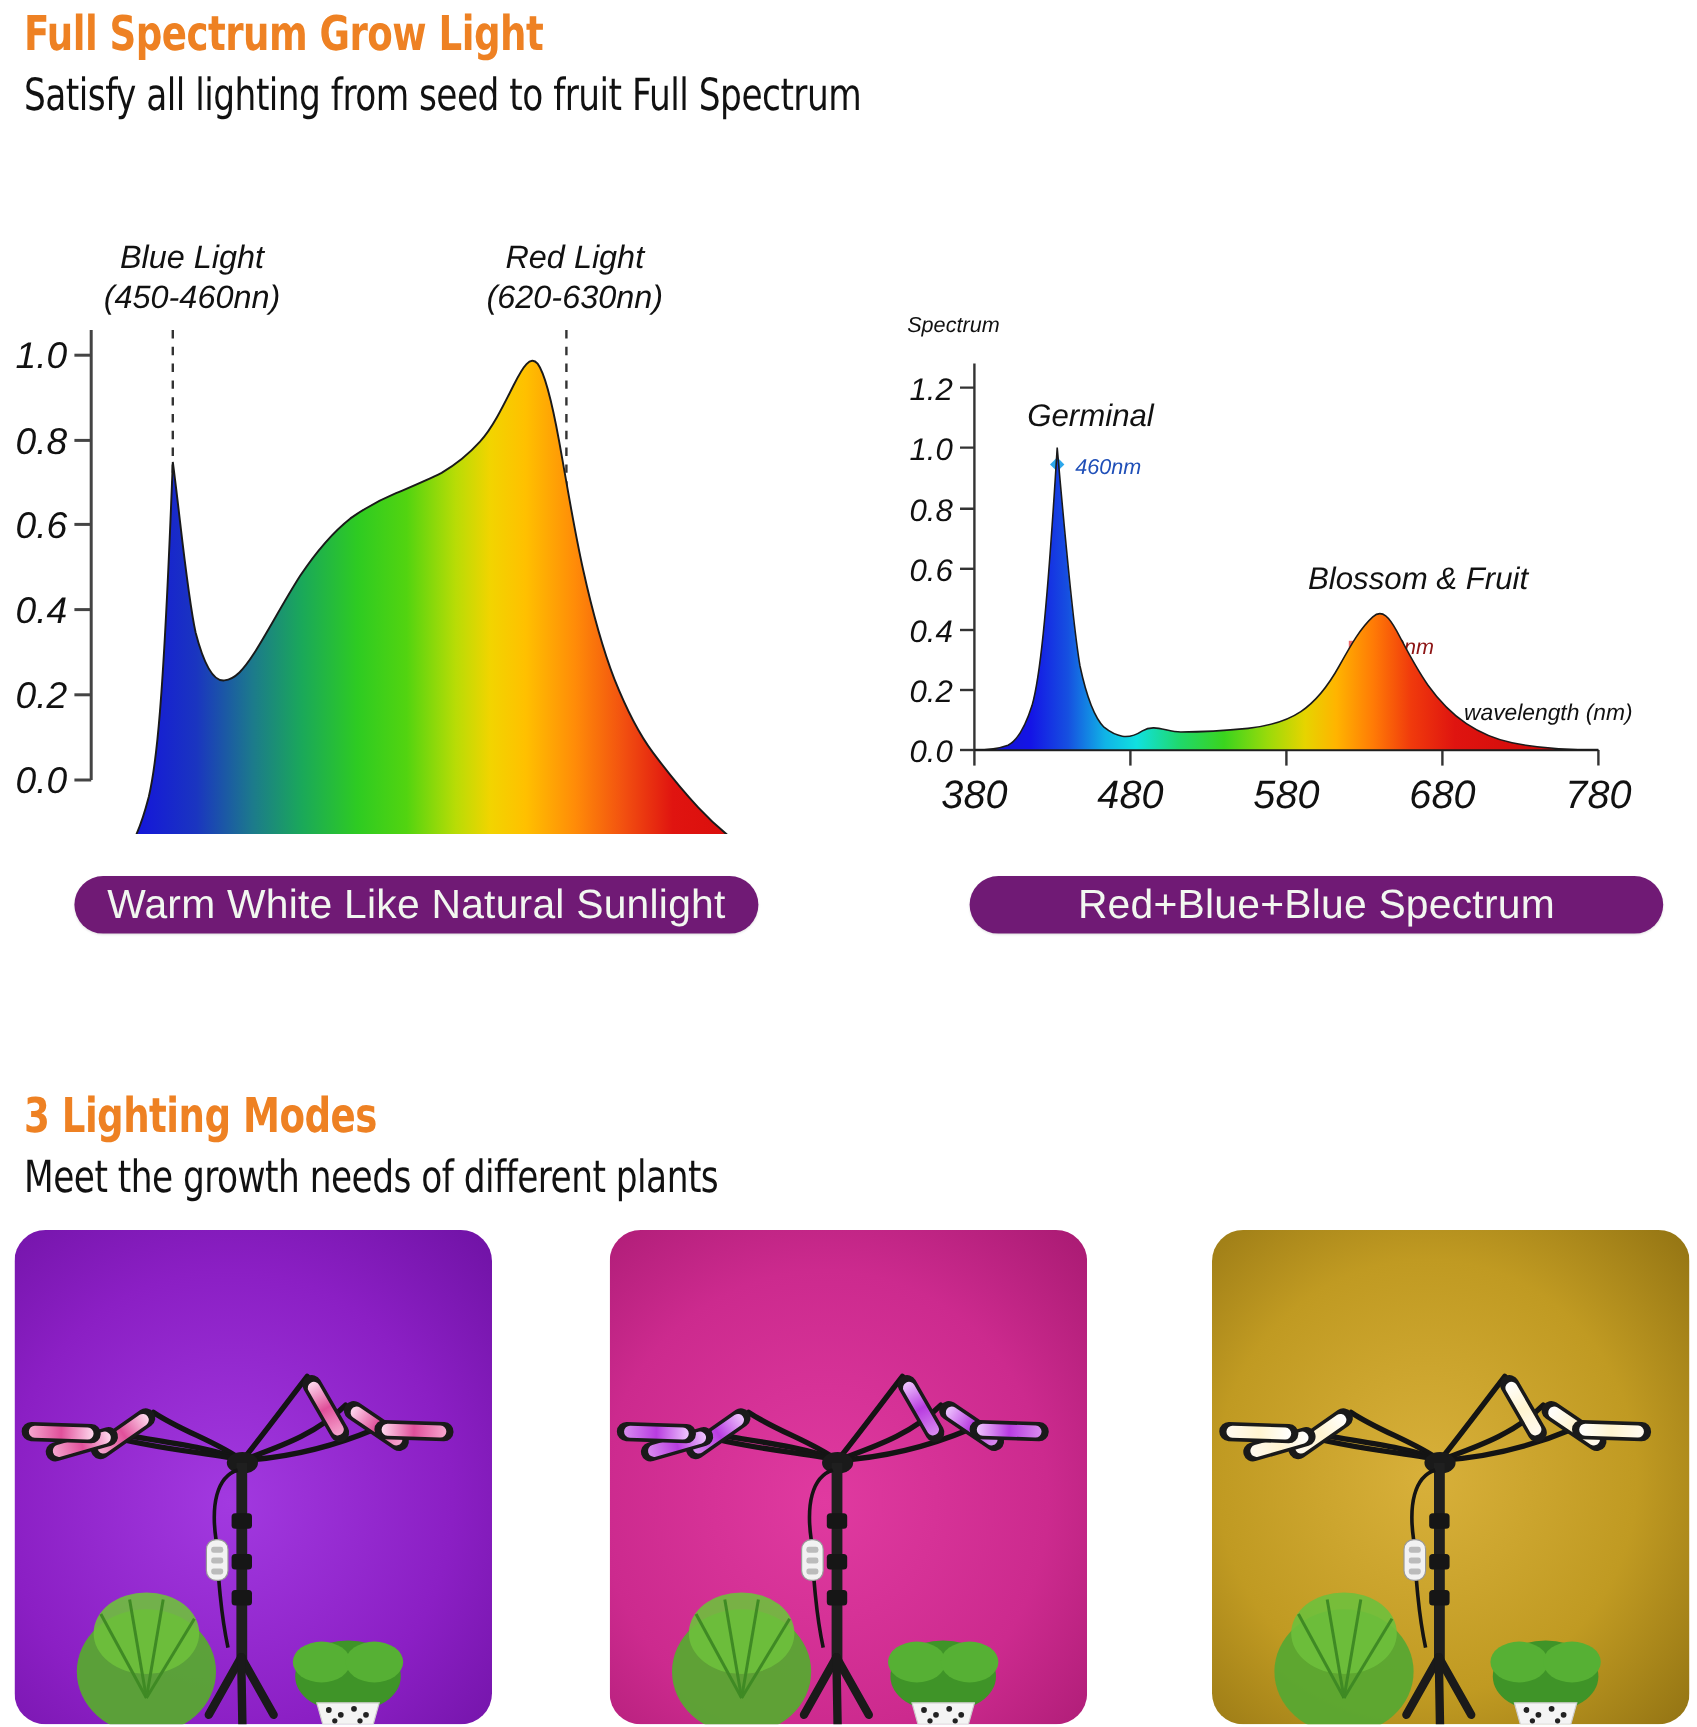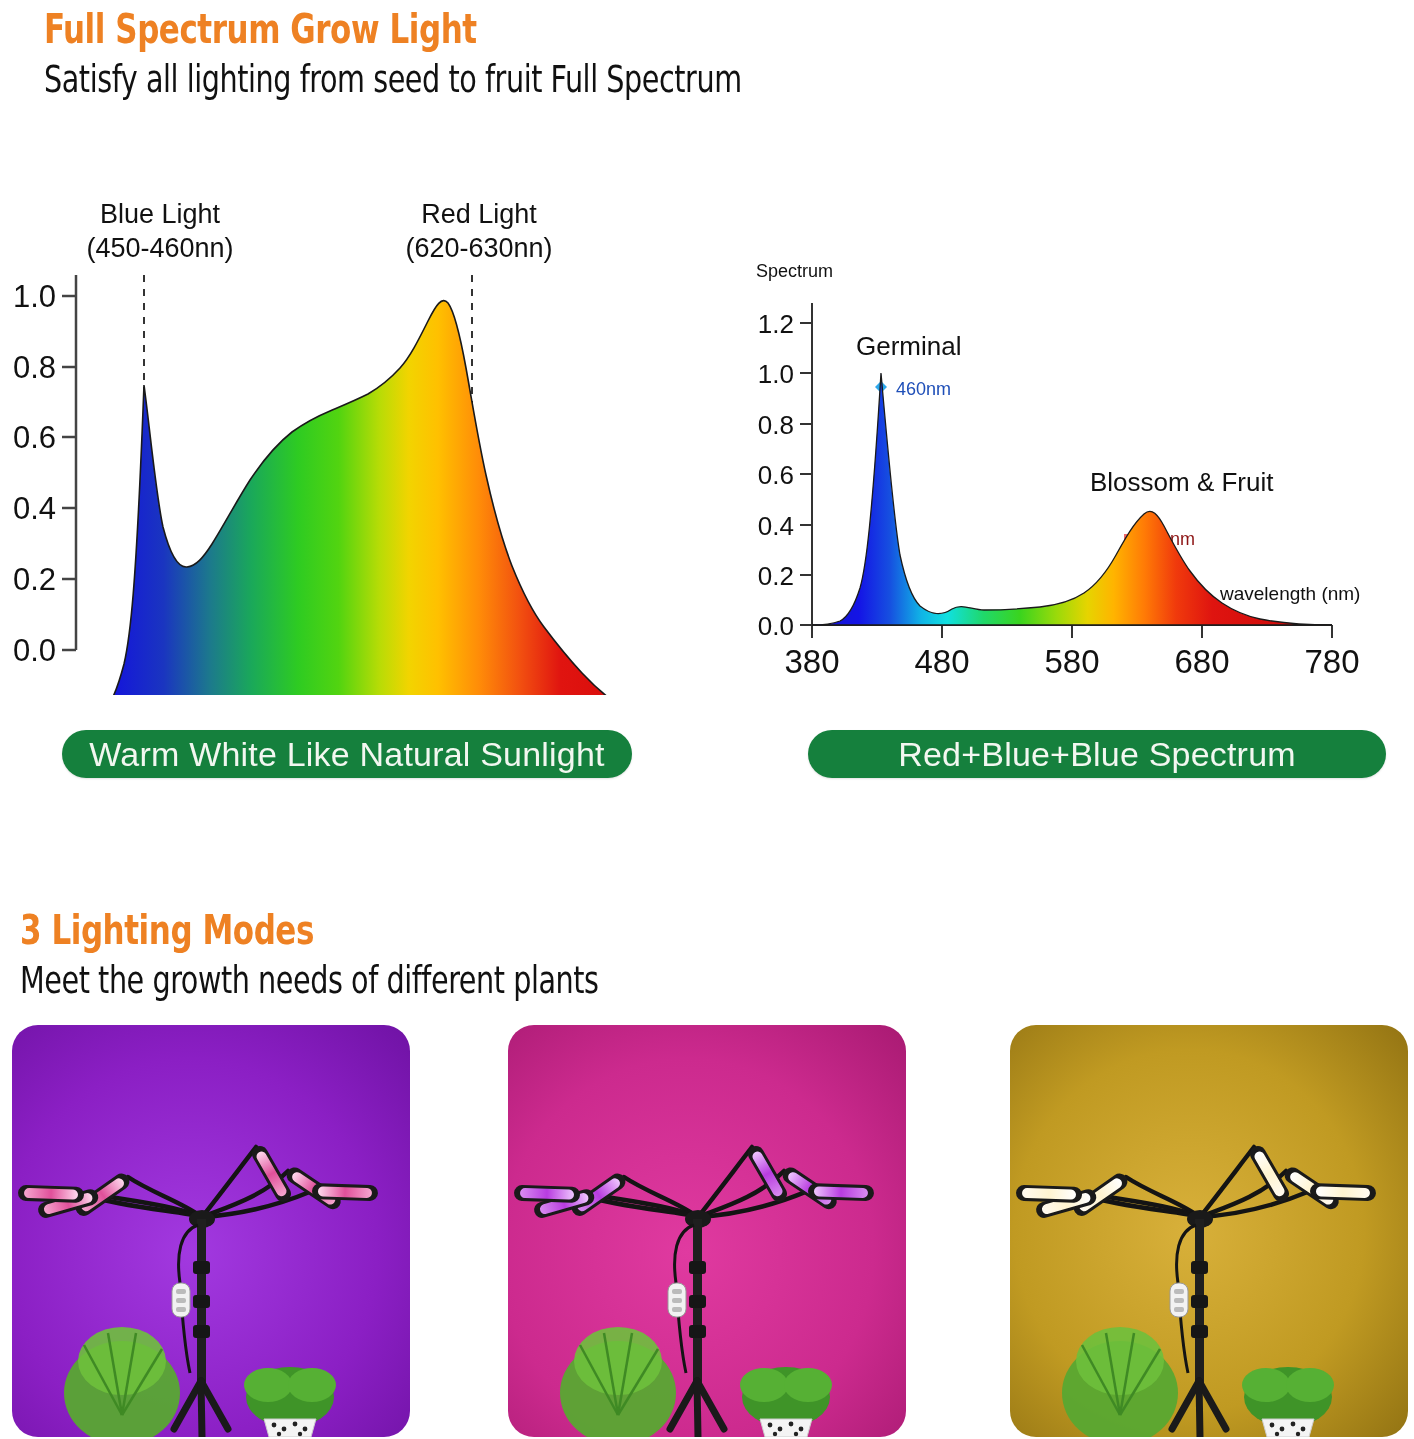--- a/index.html
+++ b/index.html
@@ -8,33 +8,33 @@
 
   
   .sec-head{position:absolute;left:20px;}
   .h-orange{color:#ee8123;font-size:40px;font-weight:bold;letter-spacing:-0.5px;
             font-family:"DejaVu Sans Condensed","Liberation Sans",sans-serif;
             transform:scaleX(.86);transform-origin:left center;white-space:nowrap;}
   .h-sub{color:#111;font-size:37px;letter-spacing:-0.5px;
          font-family:"DejaVu Sans Condensed","Liberation Sans",sans-serif;
          transform:scaleX(.86);transform-origin:left center;white-space:nowrap;}
 
-  #hdr1{top:6px;margin-left:24px;}   #hdr1 .h-sub{margin-top:6px;}
+  #hdr1{top:6px;}   #hdr1 .h-sub{margin-top:6px;}
   #hdr2{top:907px;} #hdr2 .h-sub{margin-top:6px;}
 
   
-  .chart-wrap{position:absolute;}
+  .chart-wrap{position:absolute;font-style:italic;}
   #chartL{left:0px;top:175px;width:700px;height:520px;}
   #chartR{left:740px;top:255px;width:634px;height:440px;}
   .chart-wrap svg{display:block;}
 
   .axlab{font-family:"Liberation Sans",sans-serif;fill:#111;}
 
   
-  .pill{position:absolute;background:#15803d;border-radius:40px;
+  .pill{position:absolute;background:#701a75;border-radius:40px;
         display:flex;align-items:center;justify-content:center;
         color:#f2f7f0;font-size:34px;letter-spacing:.2px;
         box-shadow:0 1px 2px rgba(0,0,0,.12);}
   #pillL{left:62px;top:730px;width:570px;height:48px;}
   #pillR{left:808px;top:730px;width:578px;height:48px;}
 
   
   .cards{position:absolute;left:0;top:1025px;width:1414px;height:414px;}
   .card{position:absolute;width:398px;height:412px;border-radius:26px;overflow:hidden;}
   #card0{left:12px;}

